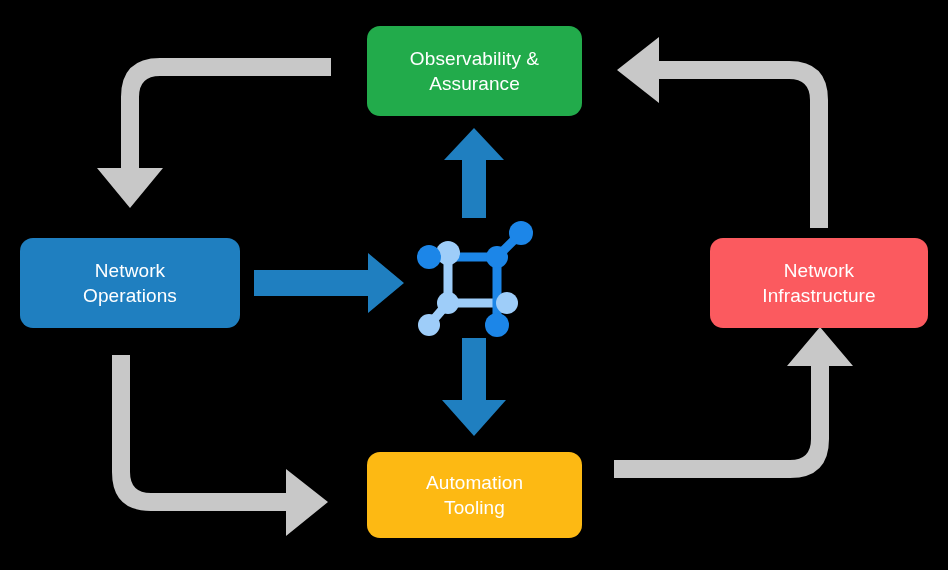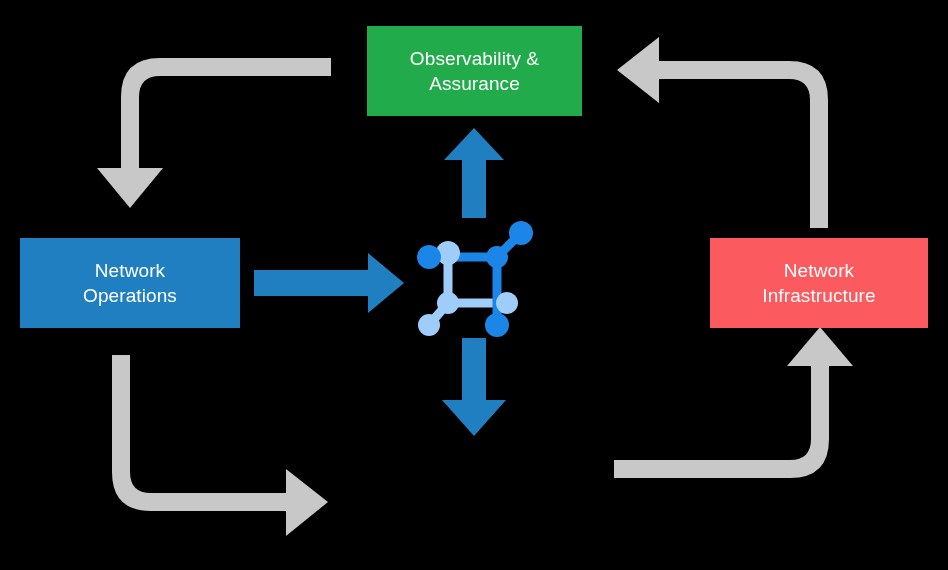--- a/index.html
+++ b/index.html
@@ -17,21 +17,21 @@
   }
   .svg-layer {
     position: absolute;
     left: 0;
     top: 0;
     width: 948px;
     height: 570px;
   }
   .node-box {
     position: absolute;
-    border-radius: 0;
+    border-radius: 13px;
     display: flex;
     align-items: center;
     justify-content: center;
     text-align: center;
     box-sizing: border-box;
   }
   .node-label {
     color: #ffffff;
     font-size: 19px;
     line-height: 1.32;
@@ -179,14 +179,18 @@
   <div class="node-box" id="box-netops" style="background:#1f7fc0;">
     <span class="node-label">Network
 Operations</span>
   </div>
 
   <div class="node-box" id="box-netinfra" style="background:#fb5a5f;">
     <span class="node-label">Network
 Infrastructure</span>
   </div>
 
+  <div class="node-box" id="box-automation" style="background:#fdb913;">
+    <span class="node-label">Automation
+Tooling</span>
+  </div>
 
 </div>
 
 </body></html>

